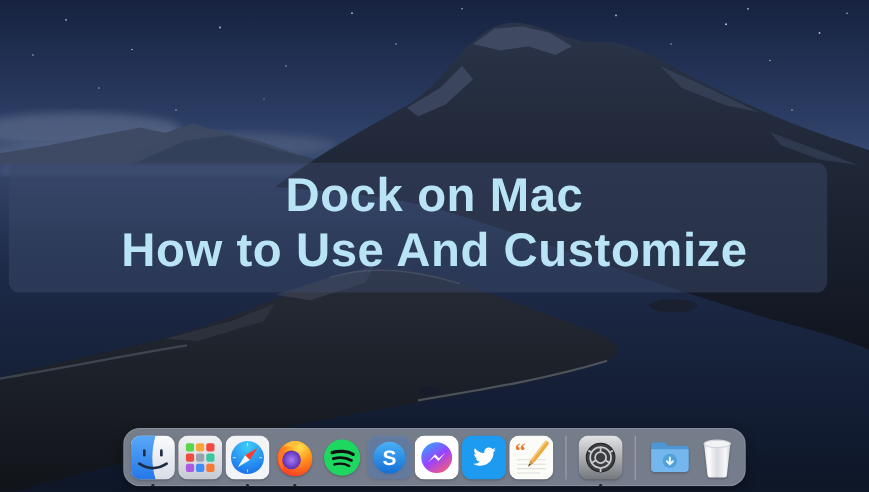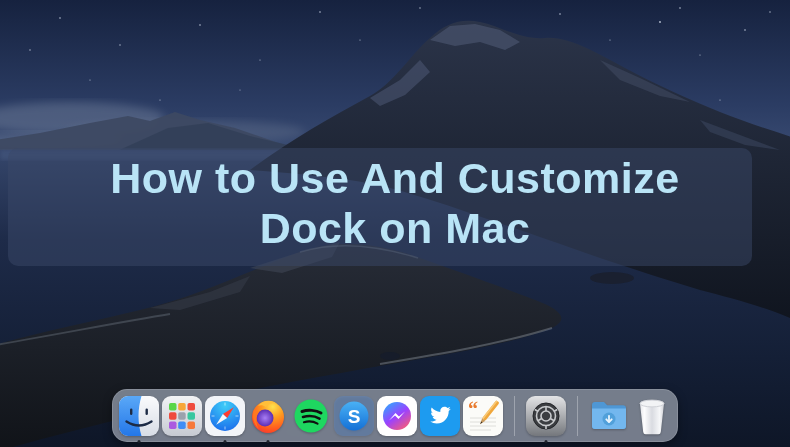--- a/index.html
+++ b/index.html
@@ -119,22 +119,22 @@
       <path d="M300,252 C340,240 380,246 418,258" stroke="#b9c8d8" stroke-width="1.5" fill="none" opacity="0.25"></path>
 
       <ellipse cx="612" cy="278" rx="22" ry="6" fill="#1a2030"></ellipse>
       <ellipse cx="390" cy="356" rx="10" ry="4" fill="#161c2a"></ellipse>
       <ellipse cx="300" cy="432" rx="14" ry="5" fill="#141a28"></ellipse>
     </svg>
   </div>
 
   <div class="title-band"></div>
   <h1 class="page-title" style="margin:0;position:absolute;">
+    <span>Dock on Mac</span>
     <span>How to Use And Customize</span>
-    <span>Dock on Mac</span>
   </h1>
 
   <div class="dock">
       <div class="dock-item"><span><svg viewBox="0 0 40 40">
             <defs>
               <linearGradient id="finB" x1="0" y1="0" x2="0" y2="1">
                 <stop offset="0" stop-color="#5aa8f7"></stop>
                 <stop offset="1" stop-color="#2477e8"></stop>
               </linearGradient>
               <linearGradient id="finW" x1="0" y1="0" x2="0" y2="1">

